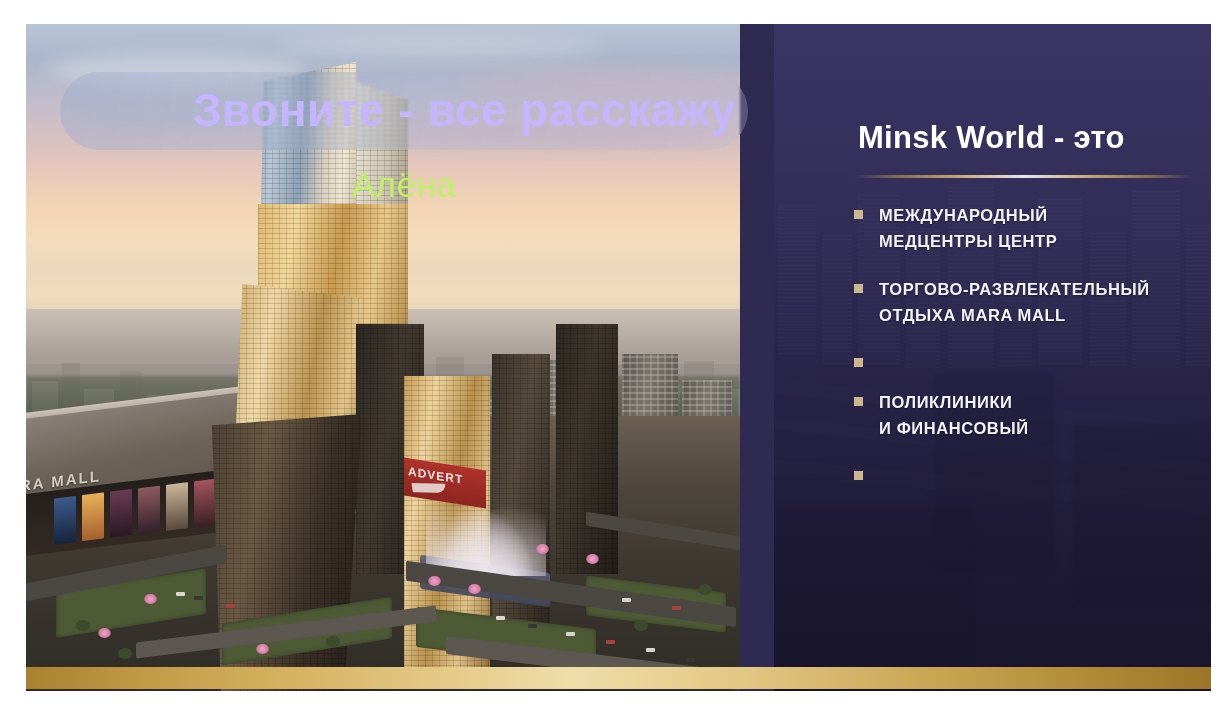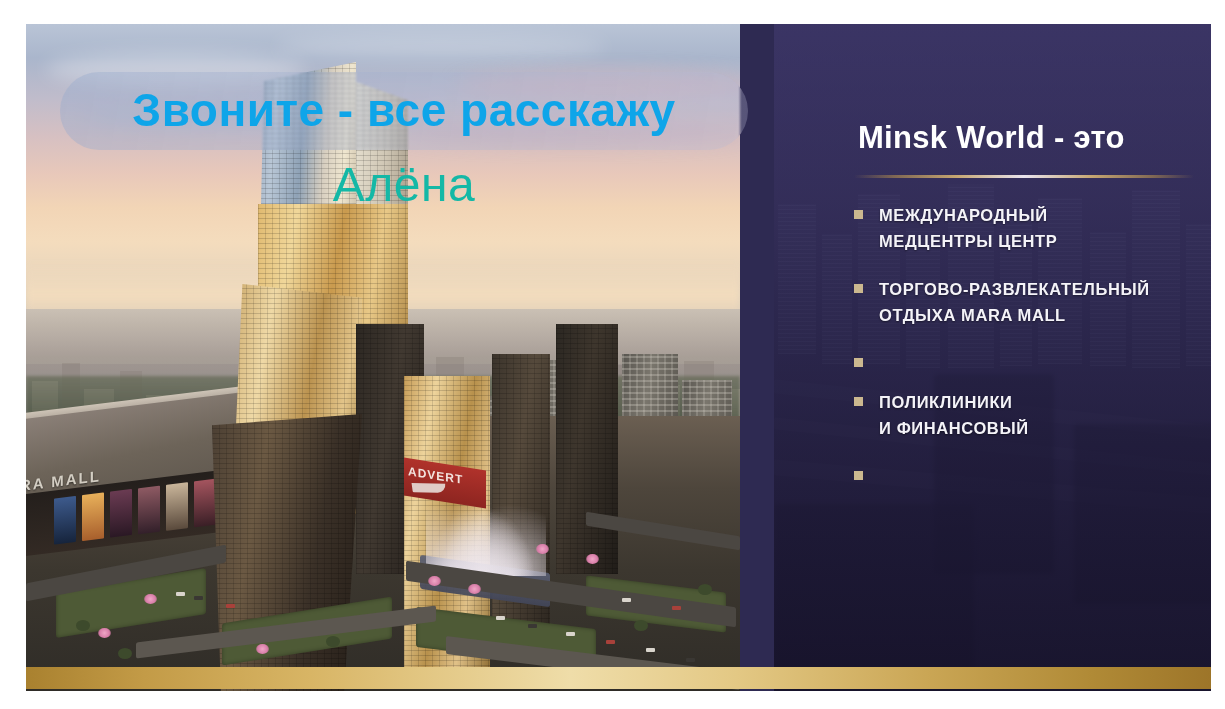--- a/index.html
+++ b/index.html
@@ -268,29 +268,29 @@
 
   
   .pill{
     position:absolute;left:34px;top:48px;width:688px;height:78px;
     border-radius:40px;
     background:linear-gradient(100deg,rgba(150,170,205,.40) 0%,rgba(168,180,210,.34) 55%,rgba(186,186,212,.30) 100%);
     backdrop-filter:blur(1px);
   }
   .headline{
     position:absolute;left:46px;top:58px;width:664px;
-    text-align:center;
-    color:#0ea5e9;font-size:46px;font-weight:bold;line-height:56px;
+    text-align:right;
+    color:#c4b5fd;font-size:46px;font-weight:bold;line-height:56px;
     letter-spacing:.5px;font-family:"Liberation Sans",sans-serif;
     white-space:nowrap;
   }
   .subname{
     position:absolute;left:46px;top:132px;width:664px;
     text-align:center;
-    color:#14b8a6;font-size:48px;font-weight:normal;line-height:58px;
+    color:#bef264;font-size:35px;font-weight:normal;line-height:58px;
     letter-spacing:.5px;font-family:"Liberation Sans",sans-serif;
     white-space:nowrap;
   }
 
   
   .goldbar{
     position:absolute;left:26px;top:667px;width:1185px;height:22px;
     background:linear-gradient(90deg,
       #a9812f 0%,
       #c39b47 10%,

